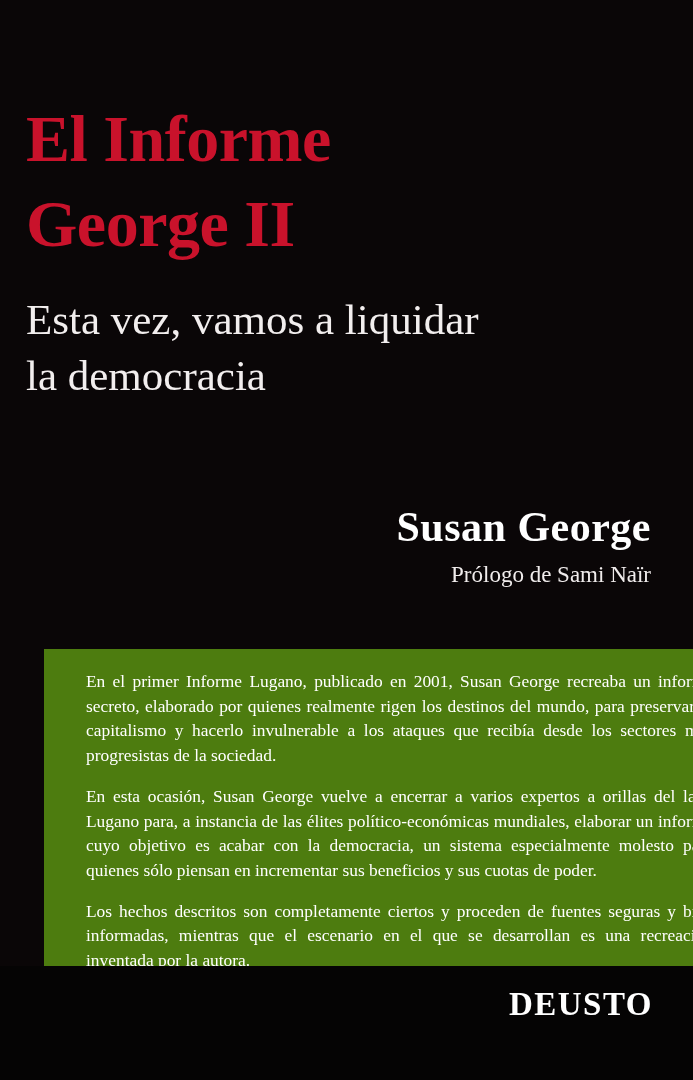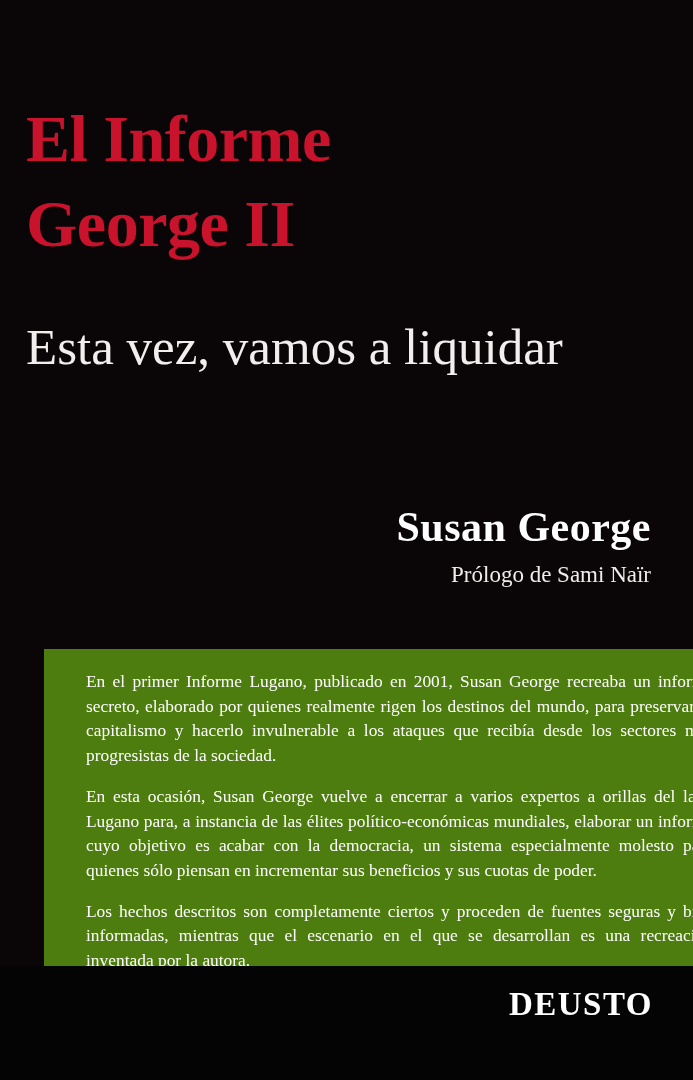--- a/index.html
+++ b/index.html
@@ -31,26 +31,26 @@
     color: #c9122b;
     font-family: "Liberation Serif", serif;
     font-weight: bold;
     font-size: 66px;
     line-height: 1.29;
     letter-spacing: -0.5px;
   }
   .subtitle {
     position: absolute;
     left: 26px;
-    top: 314px;
+    top: 292px;
     width: 620px;
     color: #f2eeee;
     font-family: "Liberation Serif", serif;
     font-weight: normal;
-    font-size: 51px;
+    font-size: 43px;
     line-height: 1.3;
   }
   .author {
     position: absolute;
     right: 42px;
     top: 503px;
     text-align: left;
     color: #ffffff;
     font-family: "Liberation Serif", serif;
     font-weight: bold;
@@ -111,20 +111,21 @@
 <div class="cover">
 
   <div class="top-section">
     <div class="title">
       <div>El Informe</div>
       <div>George II</div>
     </div>
 
     <div class="subtitle">
       <div>Esta vez, vamos a liquidar</div>
+      <div>la democracia</div>
     </div>
 
     <div class="author">Susan George</div>
     <div class="prologue">Prólogo de Sami Naïr</div>
   </div>
 
   <div class="blurb">
     <p>En el primer Informe Lugano, publicado en 2001, Susan George recreaba un informe secreto, elaborado por quienes realmente rigen los destinos del mundo, para preservar el capitalismo y hacerlo invulnerable a los ataques que recibía desde los sectores más progresistas de la sociedad.</p>
     <p>En esta ocasión, Susan George vuelve a encerrar a varios expertos a orillas del lago Lugano para, a instancia de las élites político-económicas mundiales, elaborar un informe cuyo objetivo es acabar con la democracia, un sistema especialmente molesto para quienes sólo piensan en incrementar sus beneficios y sus cuotas de poder.</p>
     <p>Los hechos descritos son completamente ciertos y proceden de fuentes seguras y bien informadas, mientras que el escenario en el que se desarrollan es una recreación inventada por la autora.</p>

